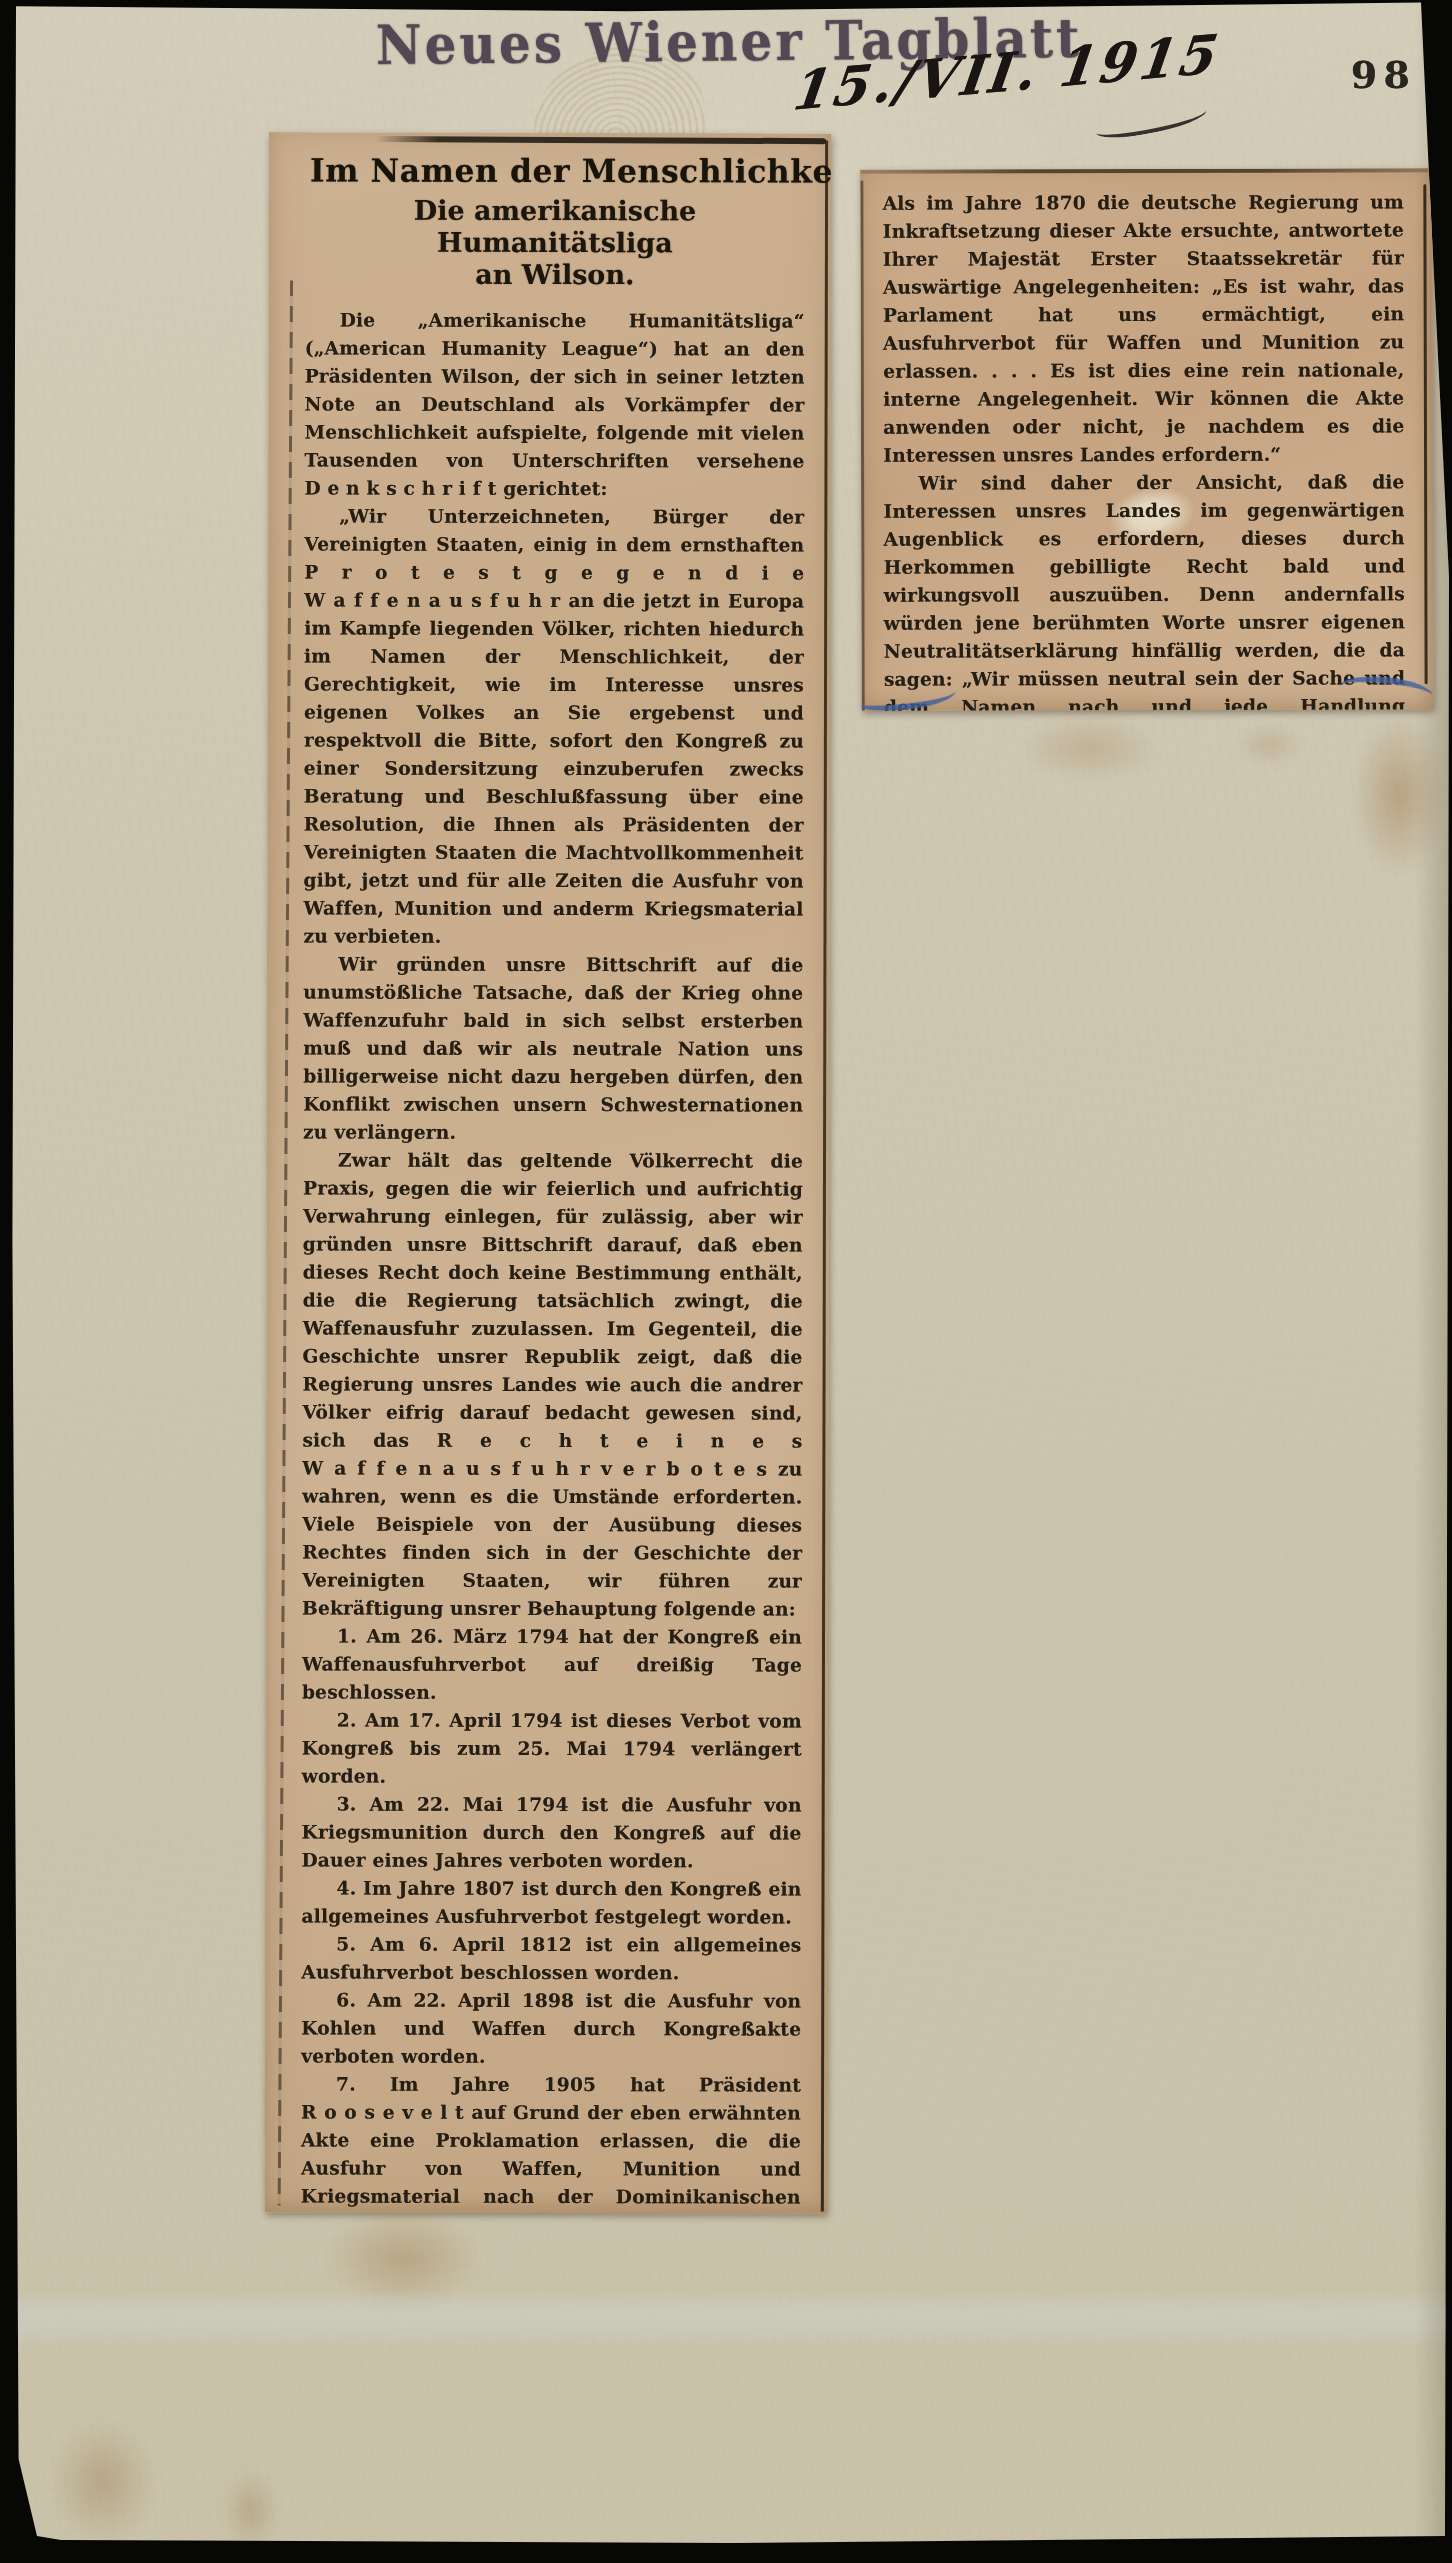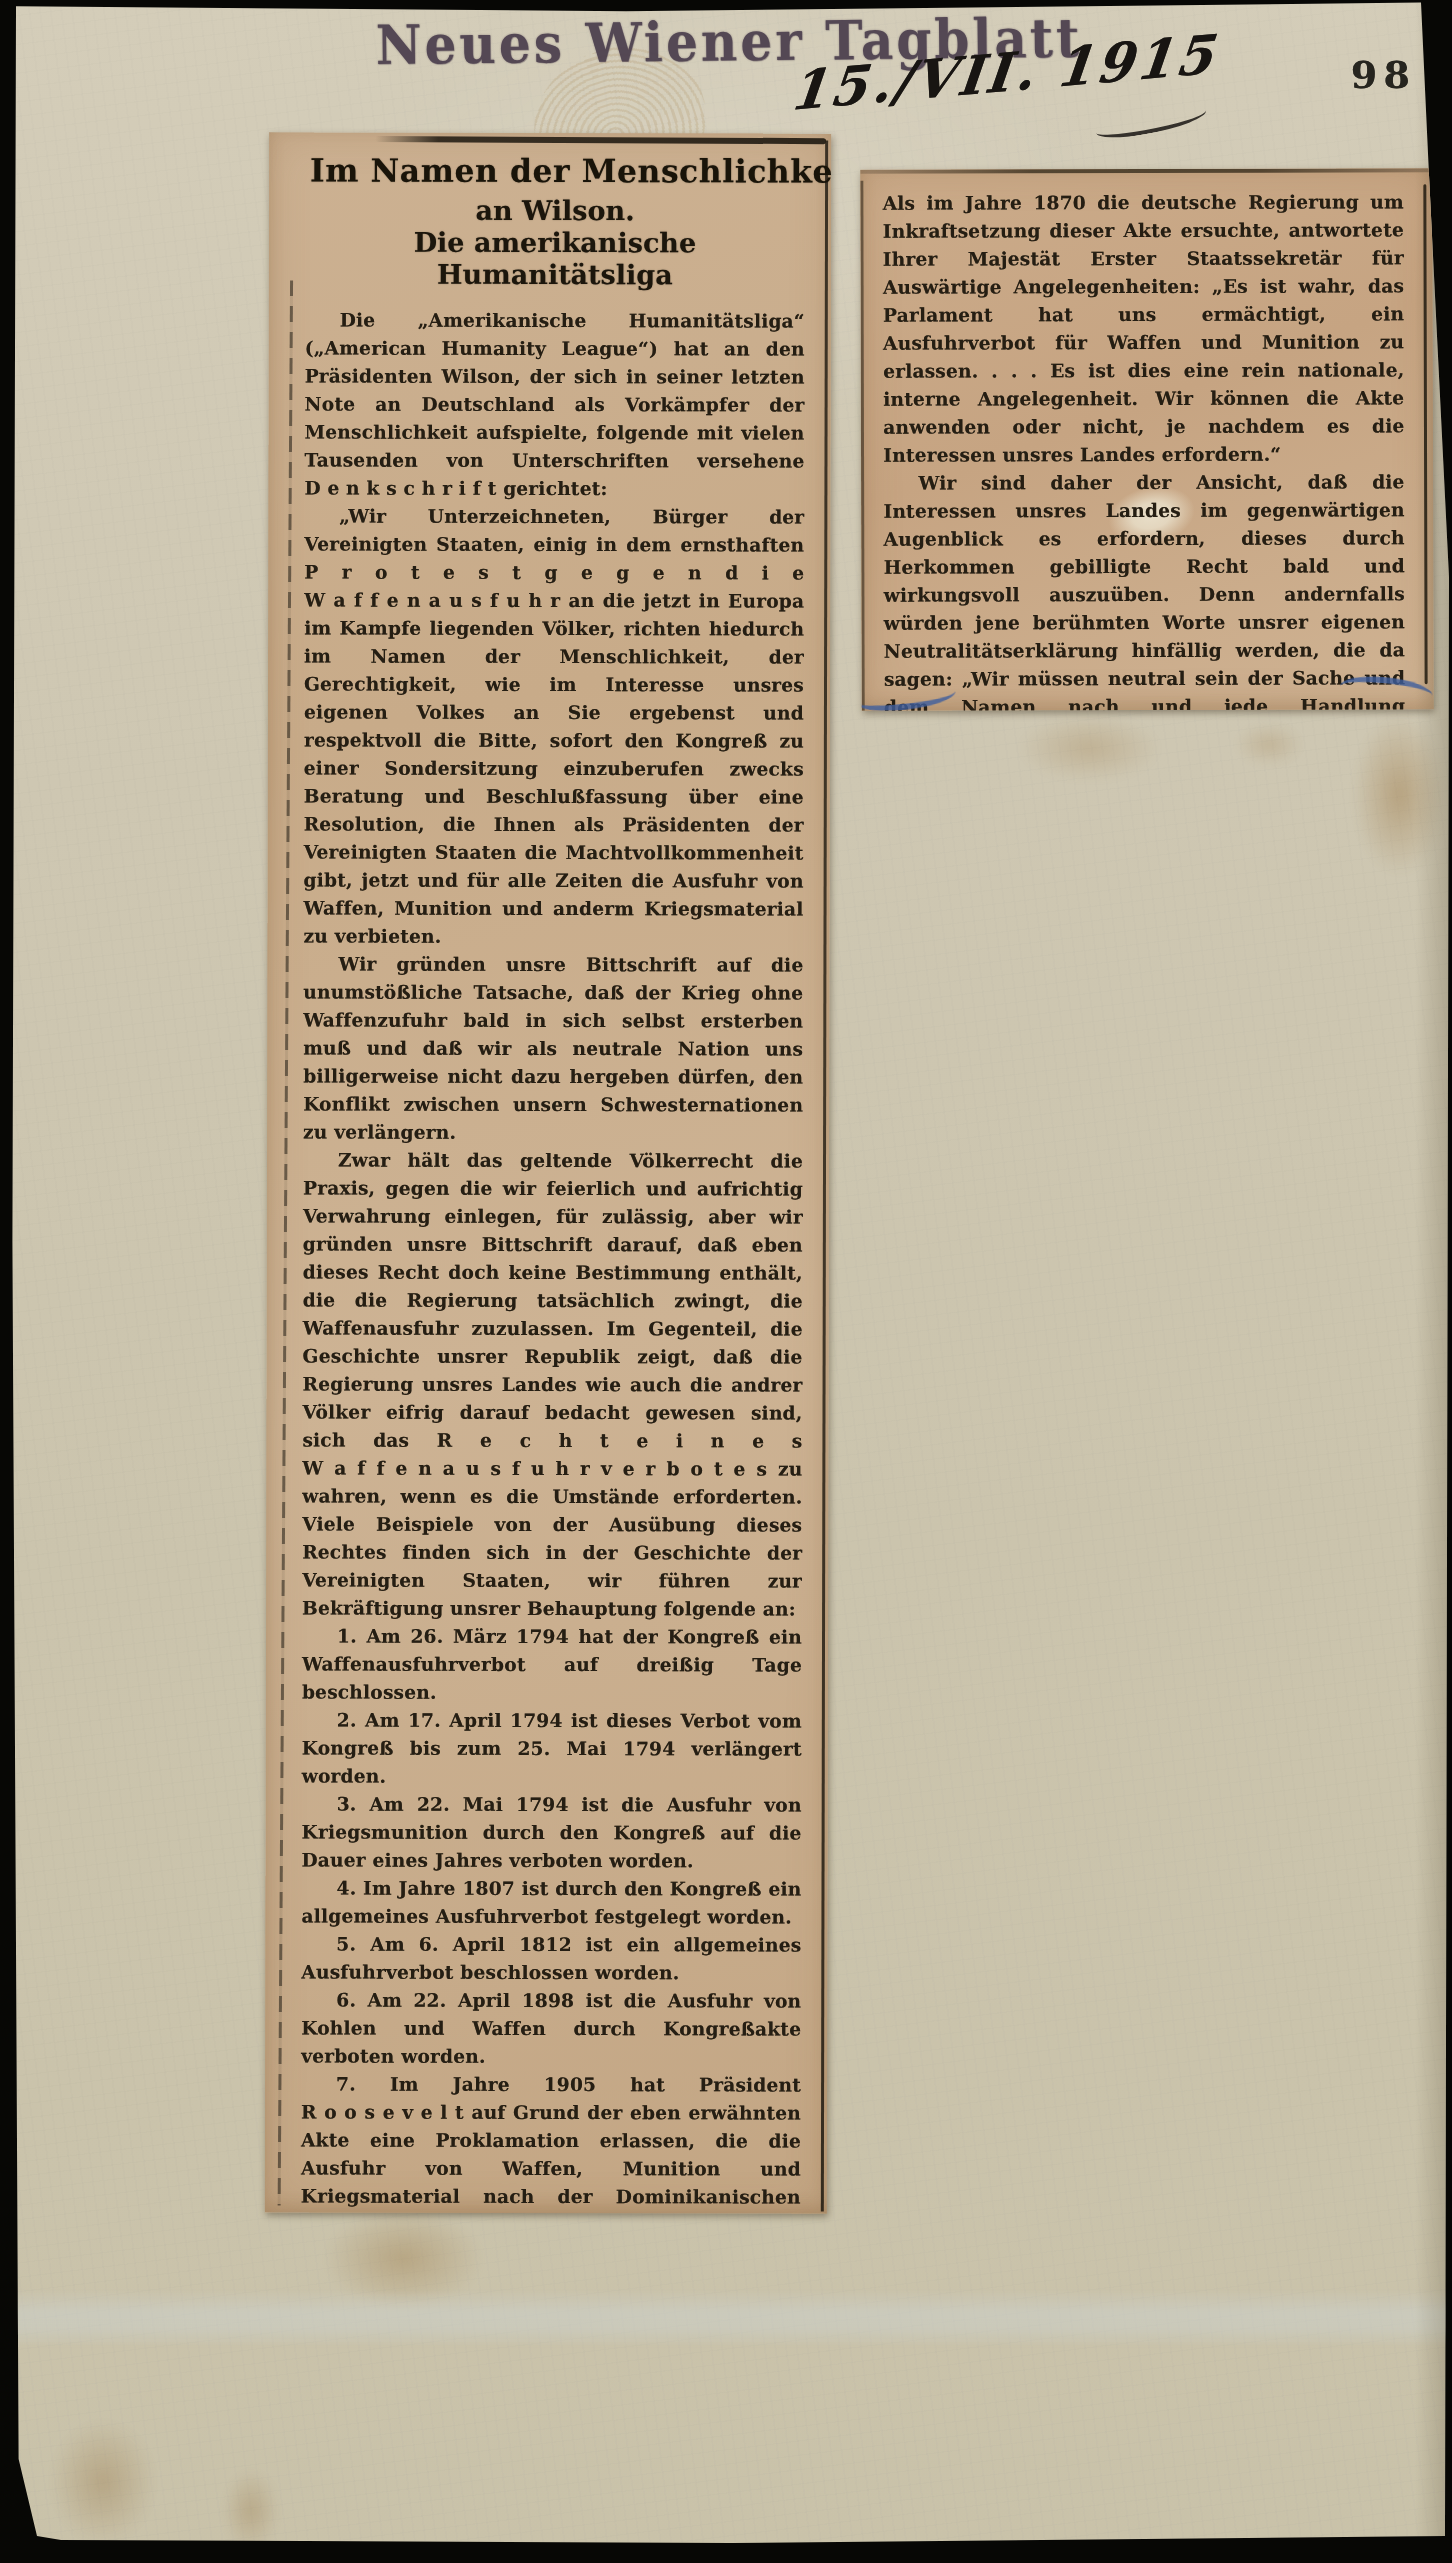--- a/index.html
+++ b/index.html
@@ -102,22 +102,22 @@
     <div class="hand-date">15./VII. 1915</div>
     <div class="date-flourish"></div>
     <div class="pagenum">98</div>
 
     <div class="clipping clip-left">
       <div class="rule-top"></div>
       <div class="rule-right"></div>
       <div class="rule-left-torn"></div>
       <div class="clip-inner">
         <div class="headline">Im Namen der Menschlichkeit.</div>
+        <div class="subhead">Die amerikanische Humanitätsliga</div>
         <div class="subhead">an Wilson.</div>
-        <div class="subhead">Die amerikanische Humanitätsliga</div>
         <div class="article-body">
             <p class="para indent">Die „Amerikanische Humanitätsliga“ („American Humanity League“) hat an den Präsidenten Wilson, der sich in seiner letzten Note an Deutschland als Vorkämpfer der Menschlichkeit aufspielte, folgende mit vielen Tausenden von Unterschriften versehene D&nbsp;e&nbsp;n&nbsp;k&nbsp;s&nbsp;c&nbsp;h&nbsp;r&nbsp;i&nbsp;f&nbsp;t gerichtet:</p>
             <p class="para indent">„Wir Unterzeichneten, Bürger der Vereinigten Staaten, einig in dem ernsthaften P&nbsp;r&nbsp;o&nbsp;t&nbsp;e&nbsp;s&nbsp;t g&nbsp;e&nbsp;g&nbsp;e&nbsp;n d&nbsp;i&nbsp;e W&nbsp;a&nbsp;f&nbsp;f&nbsp;e&nbsp;n&nbsp;a&nbsp;u&nbsp;s&nbsp;f&nbsp;u&nbsp;h&nbsp;r an die jetzt in Europa im Kampfe liegenden Völker, richten hiedurch im Namen der Menschlichkeit, der Gerechtigkeit, wie im Interesse unsres eigenen Volkes an Sie ergebenst und respektvoll die Bitte, sofort den Kongreß zu einer Sondersitzung einzuberufen zwecks Beratung und Beschlußfassung über eine Resolution, die Ihnen als Präsidenten der Vereinigten Staaten die Machtvollkommenheit gibt, jetzt und für alle Zeiten die Ausfuhr von Waffen, Munition und anderm Kriegsmaterial zu verbieten.</p>
             <p class="para indent">Wir gründen unsre Bittschrift auf die unumstößliche Tatsache, daß der Krieg ohne Waffenzufuhr bald in sich selbst ersterben muß und daß wir als neutrale Nation uns billigerweise nicht dazu hergeben dürfen, den Konflikt zwischen unsern Schwesternationen zu verlängern.</p>
             <p class="para indent">Zwar hält das geltende Völkerrecht die Praxis, gegen die wir feierlich und aufrichtig Verwahrung einlegen, für zulässig, aber wir gründen unsre Bittschrift darauf, daß eben dieses Recht doch keine Bestimmung enthält, die die Regierung tatsächlich zwingt, die Waffenausfuhr zuzulassen. Im Gegenteil, die Geschichte unsrer Republik zeigt, daß die Regierung unsres Landes wie auch die andrer Völker eifrig darauf bedacht gewesen sind, sich das R&nbsp;e&nbsp;c&nbsp;h&nbsp;t e&nbsp;i&nbsp;n&nbsp;e&nbsp;s W&nbsp;a&nbsp;f&nbsp;f&nbsp;e&nbsp;n&nbsp;a&nbsp;u&nbsp;s&nbsp;f&nbsp;u&nbsp;h&nbsp;r&nbsp;v&nbsp;e&nbsp;r&nbsp;b&nbsp;o&nbsp;t&nbsp;e&nbsp;s zu wahren, wenn es die Umstände erforderten. Viele Beispiele von der Ausübung dieses Rechtes finden sich in der Geschichte der Vereinigten Staaten, wir führen zur Bekräftigung unsrer Behauptung folgende an:</p>
             <p class="para indent">1. Am 26. März 1794 hat der Kongreß ein Waffenausfuhrverbot auf dreißig Tage beschlossen.</p>
             <p class="para indent">2. Am 17. April 1794 ist dieses Verbot vom Kongreß bis zum 25. Mai 1794 verlängert worden.</p>
             <p class="para indent">3. Am 22. Mai 1794 ist die Ausfuhr von Kriegsmunition durch den Kongreß auf die Dauer eines Jahres verboten worden.</p>
             <p class="para indent">4. Im Jahre 1807 ist durch den Kongreß ein allgemeines Ausfuhrverbot festgelegt worden.</p>
             <p class="para indent">5. Am 6. April 1812 ist ein allgemeines Ausfuhrverbot beschlossen worden.</p>

